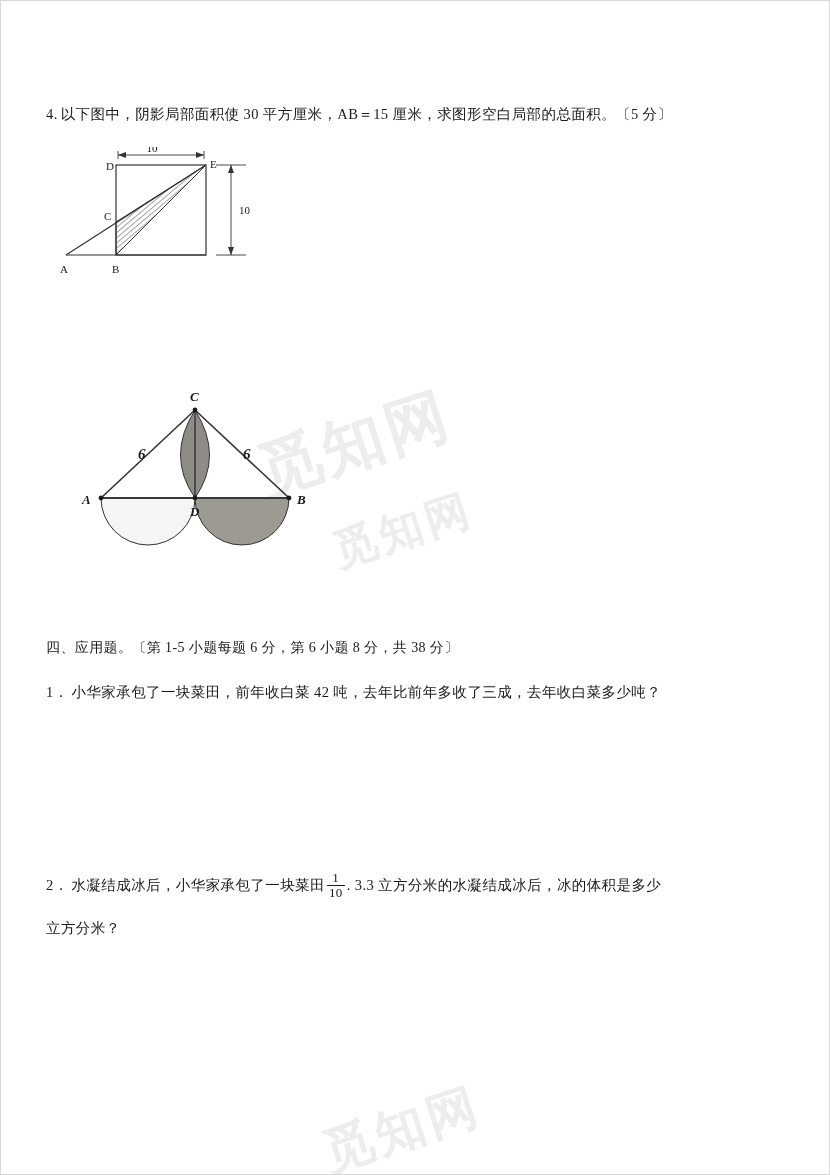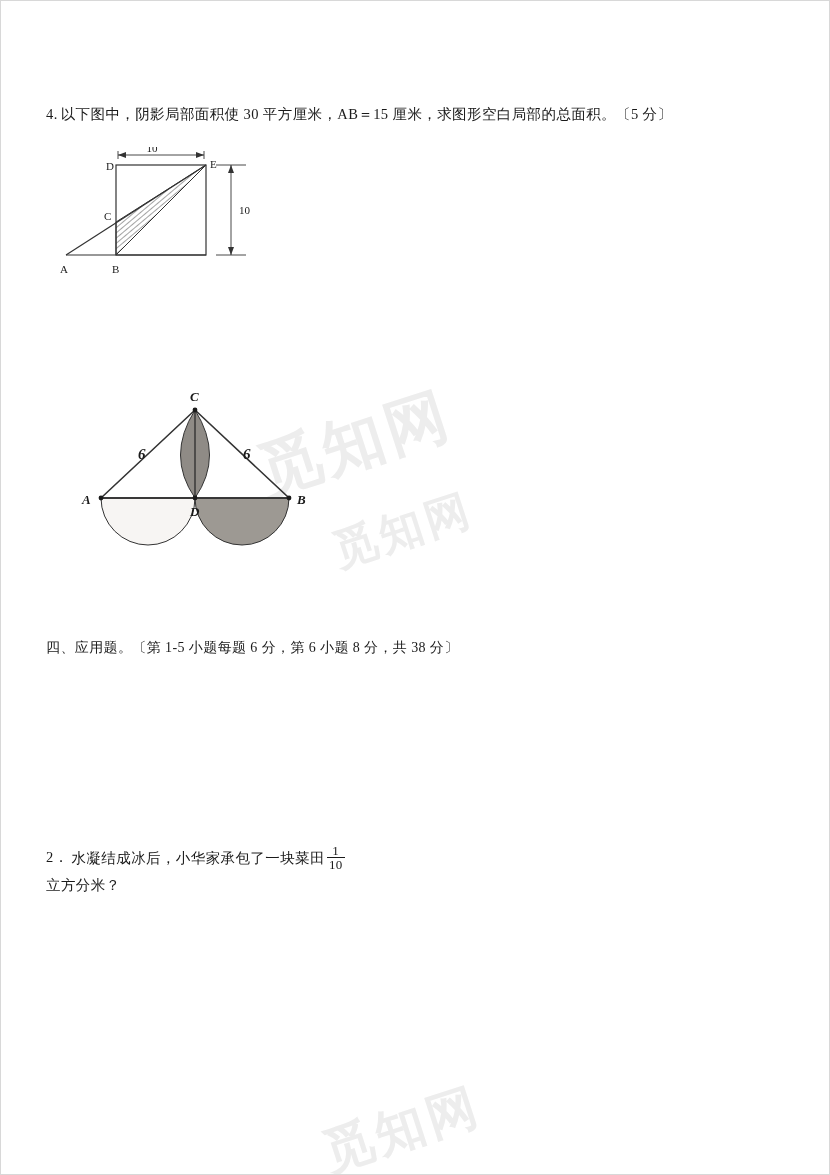--- a/index.html
+++ b/index.html
@@ -201,22 +201,25 @@
         <text x="197" y="83" class="num-label" font-family="Liberation Serif, serif" font-style="italic" font-weight="bold" font-size="15" fill="#1a1a1a">6</text>
       </svg>
     </div>
 
     <div style="height:88px"></div>
 
     <div class="section-head">四、应用题。〔第 1-5 小题每题 6 分，第 6 小题 8 分，共 38 分〕</div>
 
     <div style="height:22px"></div>
 
+    <div class="q-line">
+      <span class="q-num">1．</span><span>小华家承包了一块菜田，前年收白菜 42 吨，去年比前年多收了三成，去年收白菜多少吨？</span>
+    </div>
 
     <div style="height:165px"></div>
 
     <div class="q-line">
-      <span class="q-num">2．</span><span>水凝结成冰后，小华家承包了一块菜田</span><span class="frac"><span class="num">1</span><span class="den">10</span></span>
-    </div>
-    <div class="q-line" style="">立方分米？</div>
+      <span class="q-num">2．</span><span>水凝结成冰后，小华家承包了一块菜田</span><span class="frac"><span class="num">1</span><span class="den">10</span></span><span>. 3.3 立方分米的水凝结成冰后，冰的体积是多少</span>
+    </div>
+    <div class="q-line" style="margin-top:16px">立方分米？</div>
 
   </div>
 </div>
 
 </body></html>

